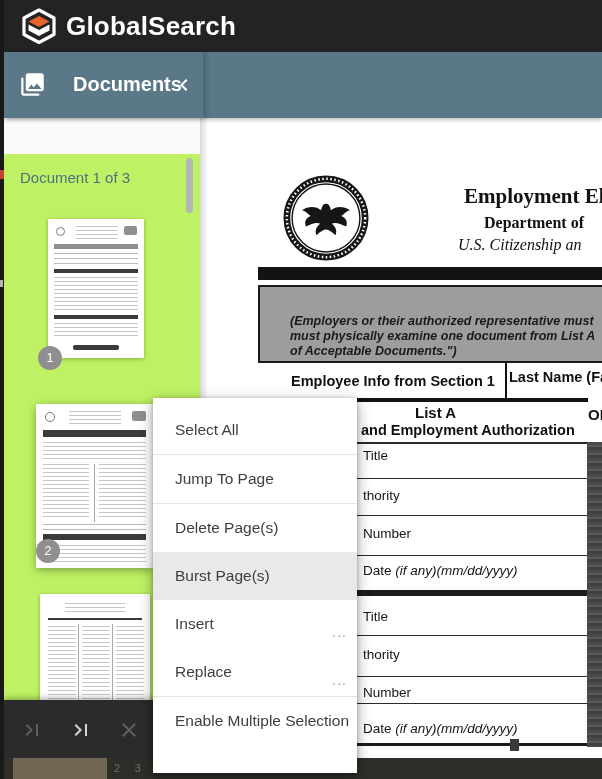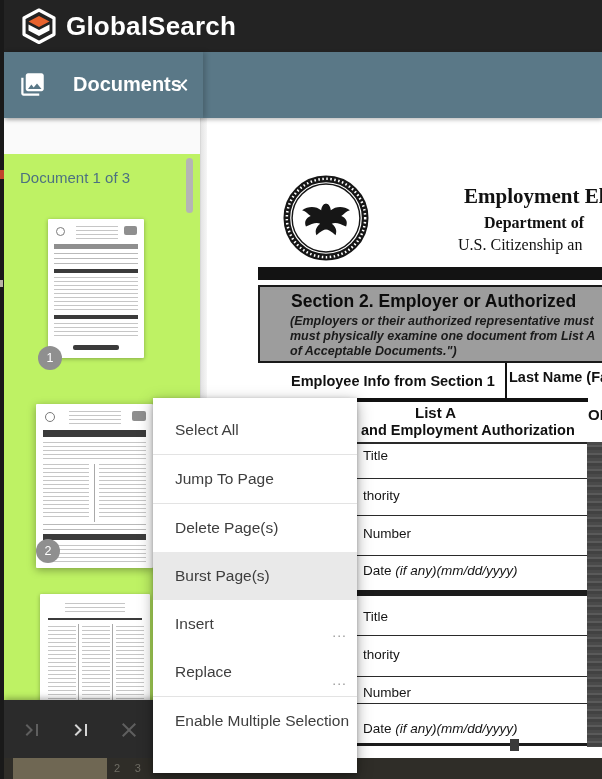--- a/index.html
+++ b/index.html
@@ -59,21 +59,21 @@
              box-shadow:0 -2px 6px rgba(0,0,0,.3); z-index:4; }
   .sb-foot .fi { position:absolute; top:18px; cursor:pointer; }
   .fi.first { left:16px; } .fi.last { left:65px; } .fi.close { left:113px; }
 
   
   .viewer { position:absolute; left:196px; top:118px; width:402px; height:640px; background:#FFF; border-left:1px solid #D8D8D8; overflow:hidden; }
   .v-edge { position:absolute; left:0; top:0; width:6px; height:640px; background:linear-gradient(to right,#E4E4E4,#F6F6F6); }
   .serif { font-family:"Liberation Serif", serif; }
   .doc-title { position:absolute; left:263px; top:66px; font-size:21px; font-weight:bold; white-space:nowrap; color:#111; }
   .doc-dept { position:absolute; left:283px; top:96px; font-size:16px; font-weight:bold; white-space:nowrap; color:#111; }
-  .doc-uscis { position:absolute; left:257px; top:118px; font-size:16px; white-space:nowrap; color:#111; }
+  .doc-uscis { position:absolute; left:257px; top:118px; font-size:16px; white-space:nowrap; color:#111;font-style:italic; }
   .seal { position:absolute; left:82px; top:57px; }
   .blackbar { position:absolute; left:57px; top:149px; width:350px; height:13px; background:#131313; }
   .sec2 { position:absolute; left:57px; top:167px; width:350px; height:78px; background:#9D9D9D; border:2px solid #1A1A1A; }
   .sec2-title { position:absolute; left:31px; top:4px; font-size:17.5px; font-weight:bold; color:#0D0D0D; white-space:nowrap; }
   .sec2-line { position:absolute; left:30px; font-size:12.5px; font-style:italic; font-weight:bold; color:#1A1A1A; white-space:nowrap; }
   .emp-row { position:absolute; left:57px; top:245px; width:350px; height:35px; background:#FFF; }
   .emp-label { position:absolute; left:33px; top:10px; font-size:14.5px; font-weight:bold; color:#111; white-space:nowrap; }
   .ln-label { position:absolute; left:251px; top:6px; font-size:14.5px; font-weight:bold; color:#111; white-space:nowrap; }
   .emp-div { position:absolute; left:247px; top:0; width:2px; height:35px; background:#111; }
   .hr-thick { position:absolute; left:30px; top:280px; width:357px; height:4px; background:#111; }
@@ -209,21 +209,20 @@
         <circle cx="0" cy="-12" r="3" fill="#161616"></circle>
       </svg>
 
       <div class="doc-title serif">Employment El</div>
       <div class="doc-dept serif">Department of</div>
       <div class="doc-uscis serif">U.S. Citizenship an</div>
 
       <div class="blackbar"></div>
 
       <div class="sec2">
-        <div class="sec2-title">Section 2. Employer or Authorized</div>
         <div class="sec2-line" style="top:27px;">(Employers or their authorized representative must</div>
         <div class="sec2-line" style="top:42px;">must physically examine one document from List A</div>
         <div class="sec2-line" style="top:57px;">of Acceptable Documents.")</div>
       </div>
 
       <div class="emp-row">
         <div class="emp-label">Employee Info from Section 1</div>
         <div class="emp-div"></div>
         <div class="ln-label">Last Name (Fa</div>
       </div>

